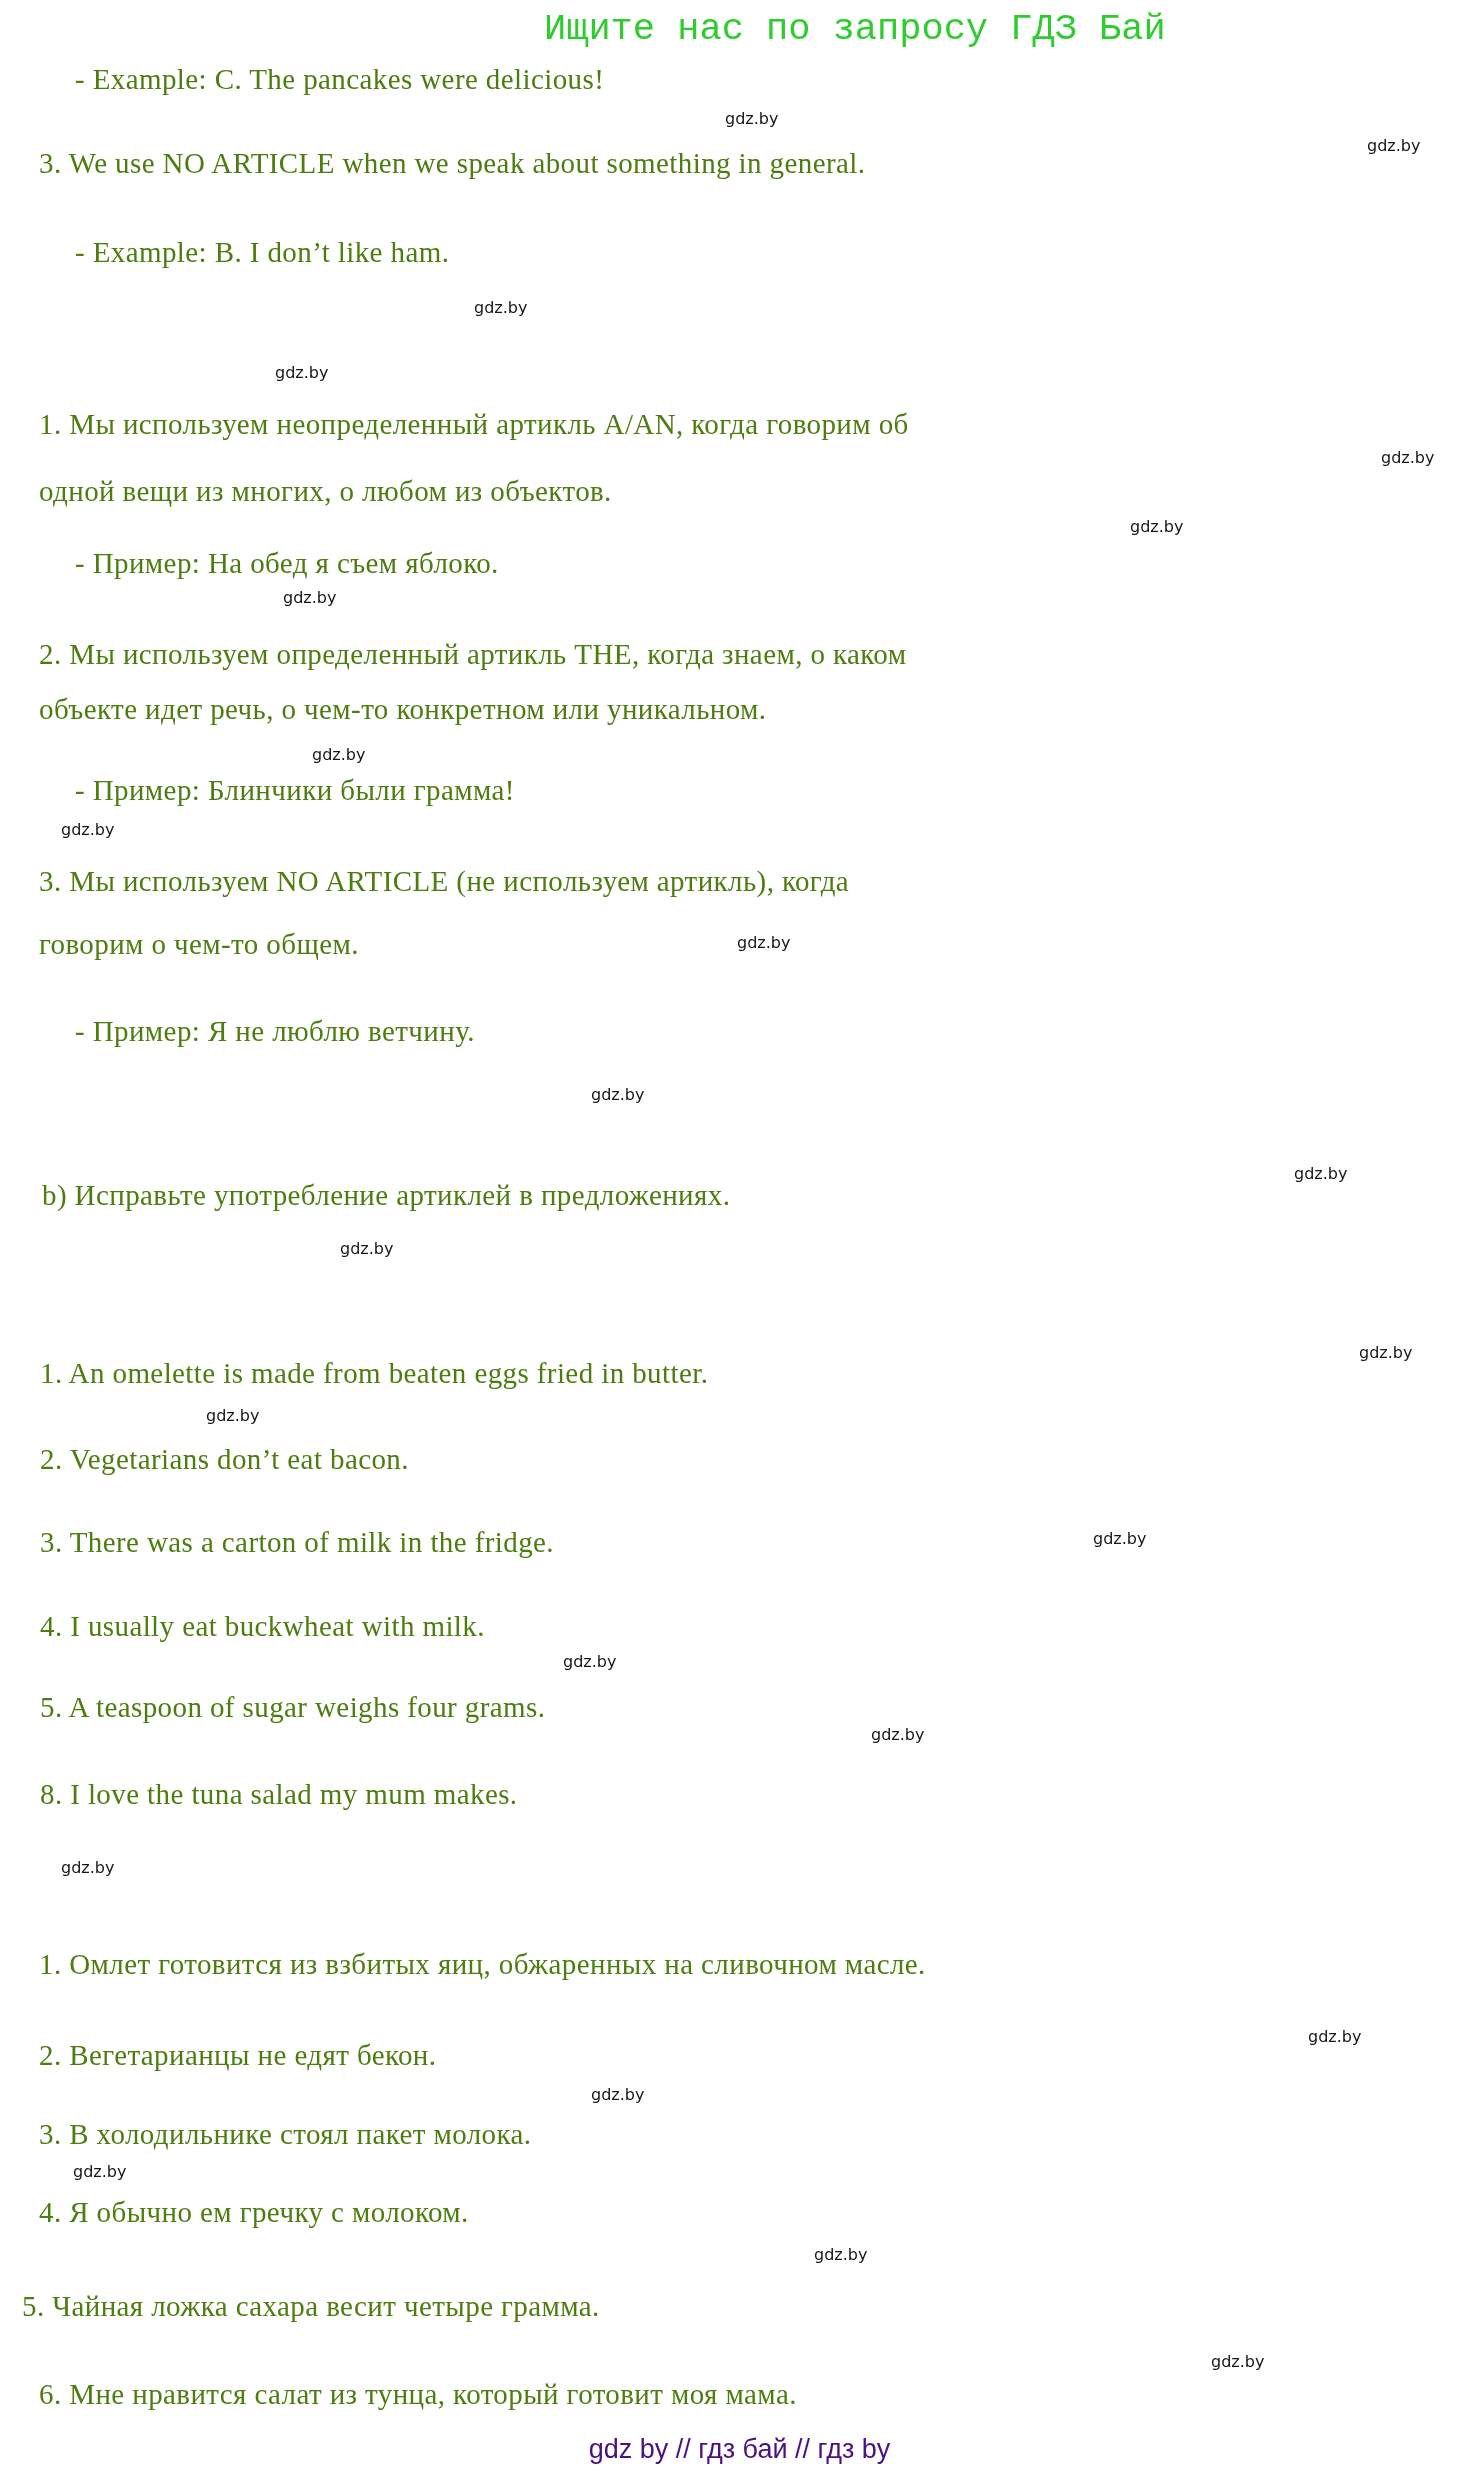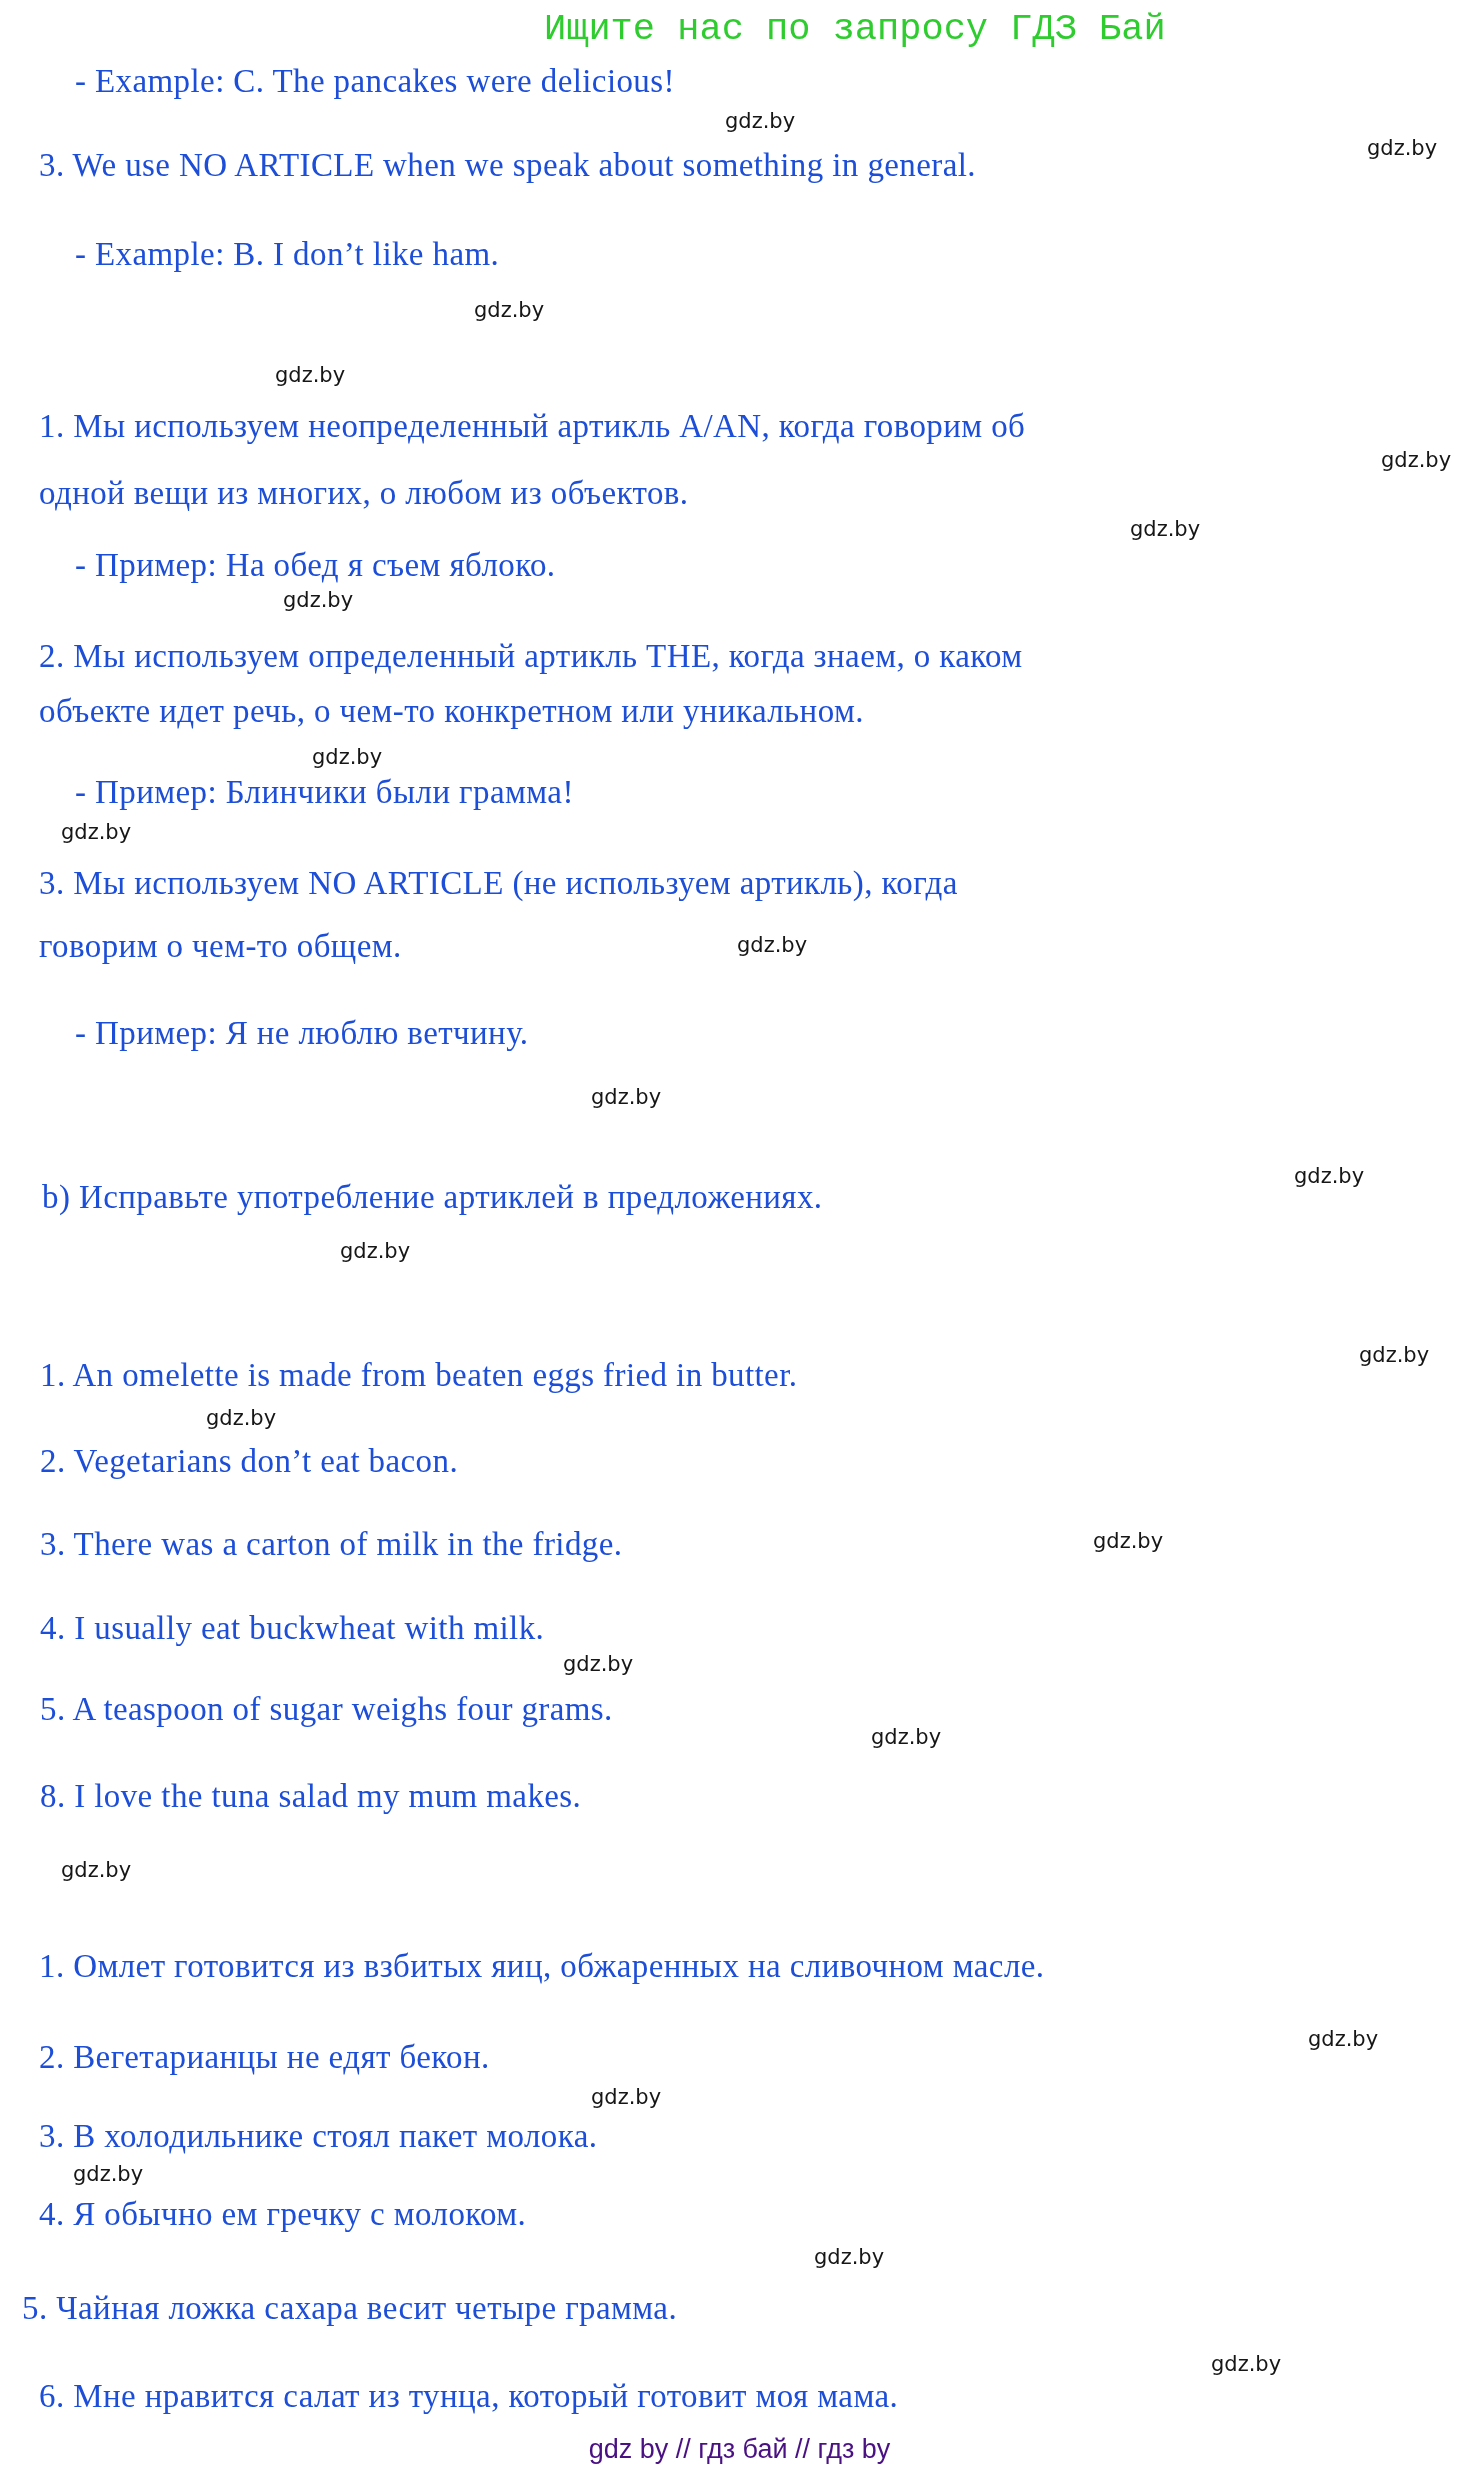--- a/index.html
+++ b/index.html
@@ -14,31 +14,31 @@
   .promo-header {
     position: absolute;
     left: 544px; top: 8px;
     font-family: Liberation Mono, monospace;
     font-size: 37px;
     color: #2ecc2e;
     white-space: nowrap;
   }
   .ln {
     position: absolute;
-    font-size: 33px;
+    font-size: 29px;
     line-height: 1.15;
     letter-spacing: 0.4px;
     white-space: nowrap;
-    color: #1d4ed8;
+    color: #4d7c0f;
   }
   .ln b { font-weight: normal; }
   .wm {
     position: absolute;
     font-family: "DejaVu Sans", sans-serif;
-    font-size: 21px;
+    font-size: 16px;
     color: #161616;
     white-space: nowrap;
   }
   .page-footer {
     position: absolute;
     left: 0; right: 0; top: 2434px;
     text-align: center;
     font-family: "Liberation Sans", sans-serif;
     font-size: 27px;
     color: #4a1183;

